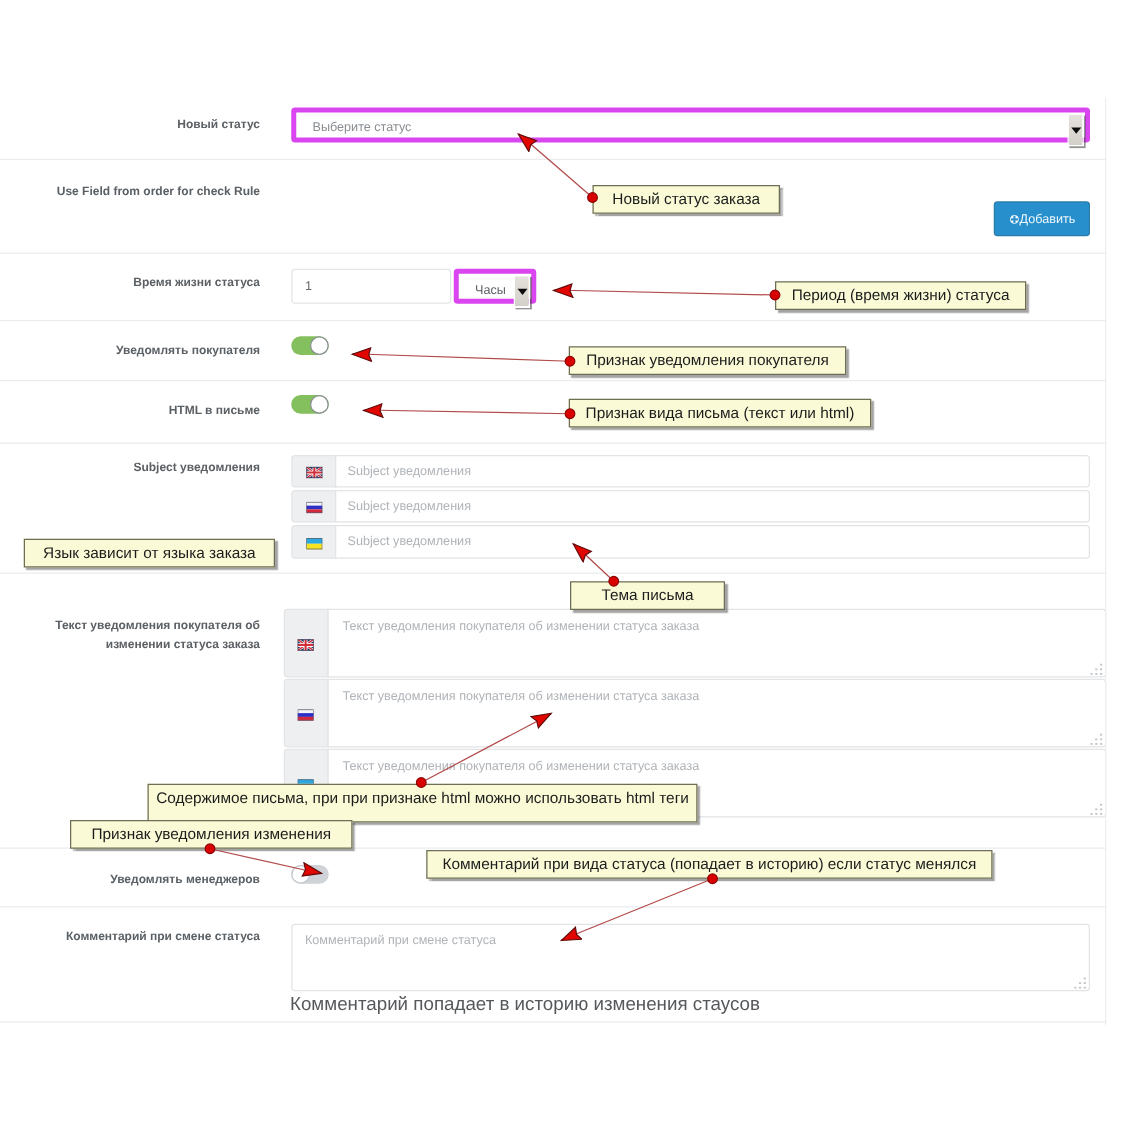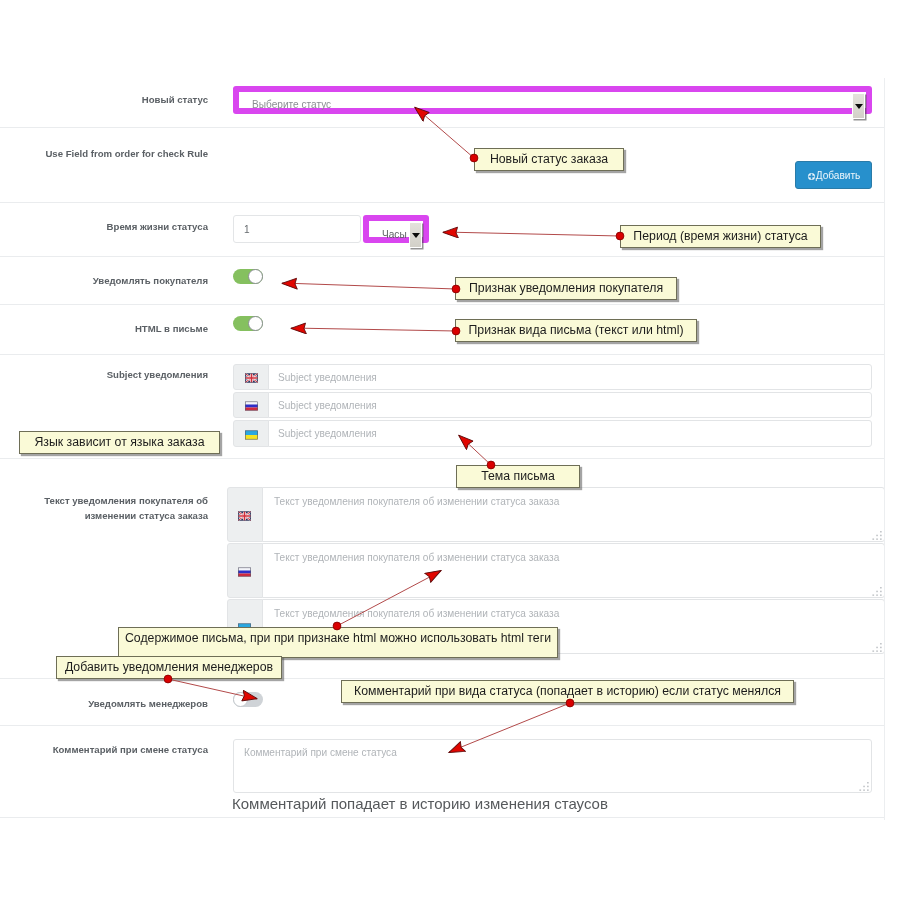--- a/index.html
+++ b/index.html
@@ -11,21 +11,21 @@
   
   .panel{position:absolute;left:0;top:65px;width:885px;}
   .panel:after{content:"";position:absolute;right:0;top:13px;width:1px;height:742px;background:#eceef0;}
   .row{position:absolute;left:0;width:885px;box-sizing:border-box;}
   .row:after{content:"";position:absolute;left:0;bottom:0;width:885px;height:1px;background:#eaecee;}
   .lbl{position:absolute;right:677px;top:0;width:280px;text-align:right;
        font-size:9.6px;font-weight:bold;color:#5b6065;line-height:13px;}
 
   
   .sel{position:absolute;box-sizing:border-box;background:#fff;
-       border:6px solid #d946ef;border-radius:3px;height:28px;}
+       border:4px solid #d946ef;border-radius:3px;height:28px;}
   .sel .txt{position:absolute;left:13px;top:7px;font-size:10.1px;color:#8a8e92;white-space:nowrap;}
   .sel .arrowbtn{position:absolute;top:1px;right:1px;width:13px;height:26px;
        background:linear-gradient(#e4e2dc,#d2d0c8);box-sizing:border-box;
        border:1px solid #ffffff;box-shadow:1.5px 1.5px 0 rgba(60,60,60,.55);}
   .sel .arrowbtn i{position:absolute;left:2px;top:10px;width:0;height:0;
        border-left:4px solid transparent;border-right:4px solid transparent;border-top:5px solid #0c0c0c;}
 
   .inp{position:absolute;box-sizing:border-box;background:#fff;
        border:1px solid #e3e5e7;border-radius:3px;height:28px;}
   .inp .txt{position:absolute;left:10px;top:8px;font-size:10.1px;color:#666b6f;}
@@ -287,21 +287,21 @@
 <div class="callout" style="left:19px;top:431px;width:201px;height:23px;">
   <span style="top:3px;">Язык зависит от языка заказа</span>
 </div>
 <div class="callout" style="left:456px;top:465px;width:124px;height:23px;">
   <span style="top:3px;">Тема письма</span>
 </div>
 <div class="callout" style="left:118px;top:627px;width:440px;height:31px;">
   <span style="top:3px;">Содержимое письма, при при признаке html можно использовать html теги</span>
 </div>
 <div class="callout" style="left:56px;top:656px;width:226px;height:23px;">
-  <span style="top:3px;">Добавить уведомления менеджеров</span>
+  <span style="top:3px;">Признак уведомления изменения</span>
 </div>
 <div class="callout" style="left:341px;top:680px;width:453px;height:23px;">
   <span style="top:3px;">Комментарий при вида статуса (попадает в историю) если статус менялся</span>
 </div>
 
 <svg id="arrows" viewBox="0 0 900 900">
   <defs>
     <marker id="ah" markerWidth="18" markerHeight="12" refX="16" refY="6" orient="auto" markerUnits="userSpaceOnUse">
       <path d="M16.2,5.6 L0.5,0.4 L3.0,5.6 L1.6,11.2 Z" fill="#e10600" stroke="#5e0a0a" stroke-width="0.9" stroke-linejoin="miter"></path>
     </marker>

